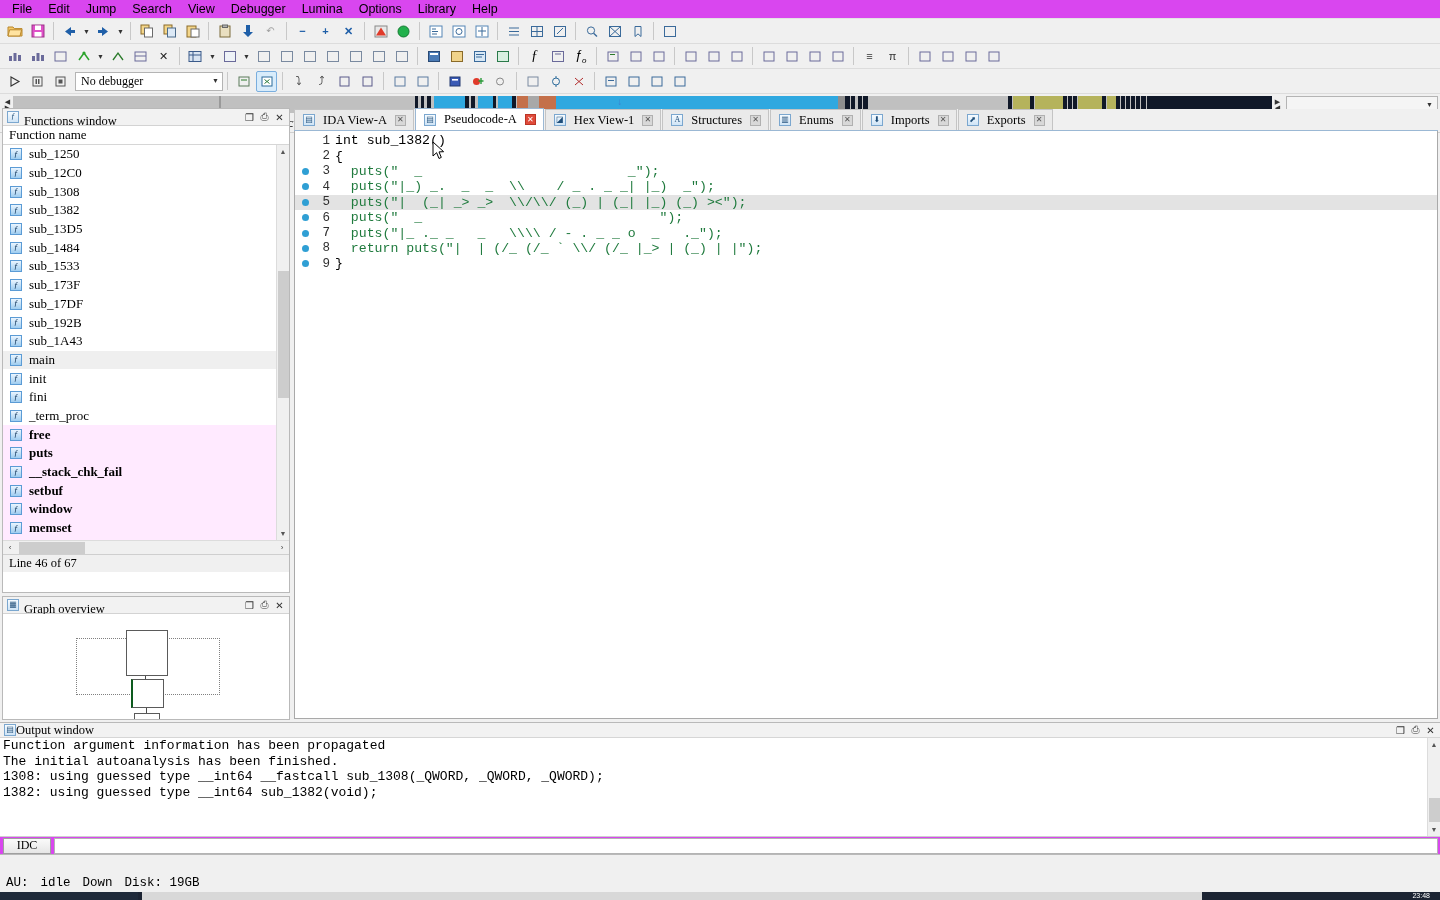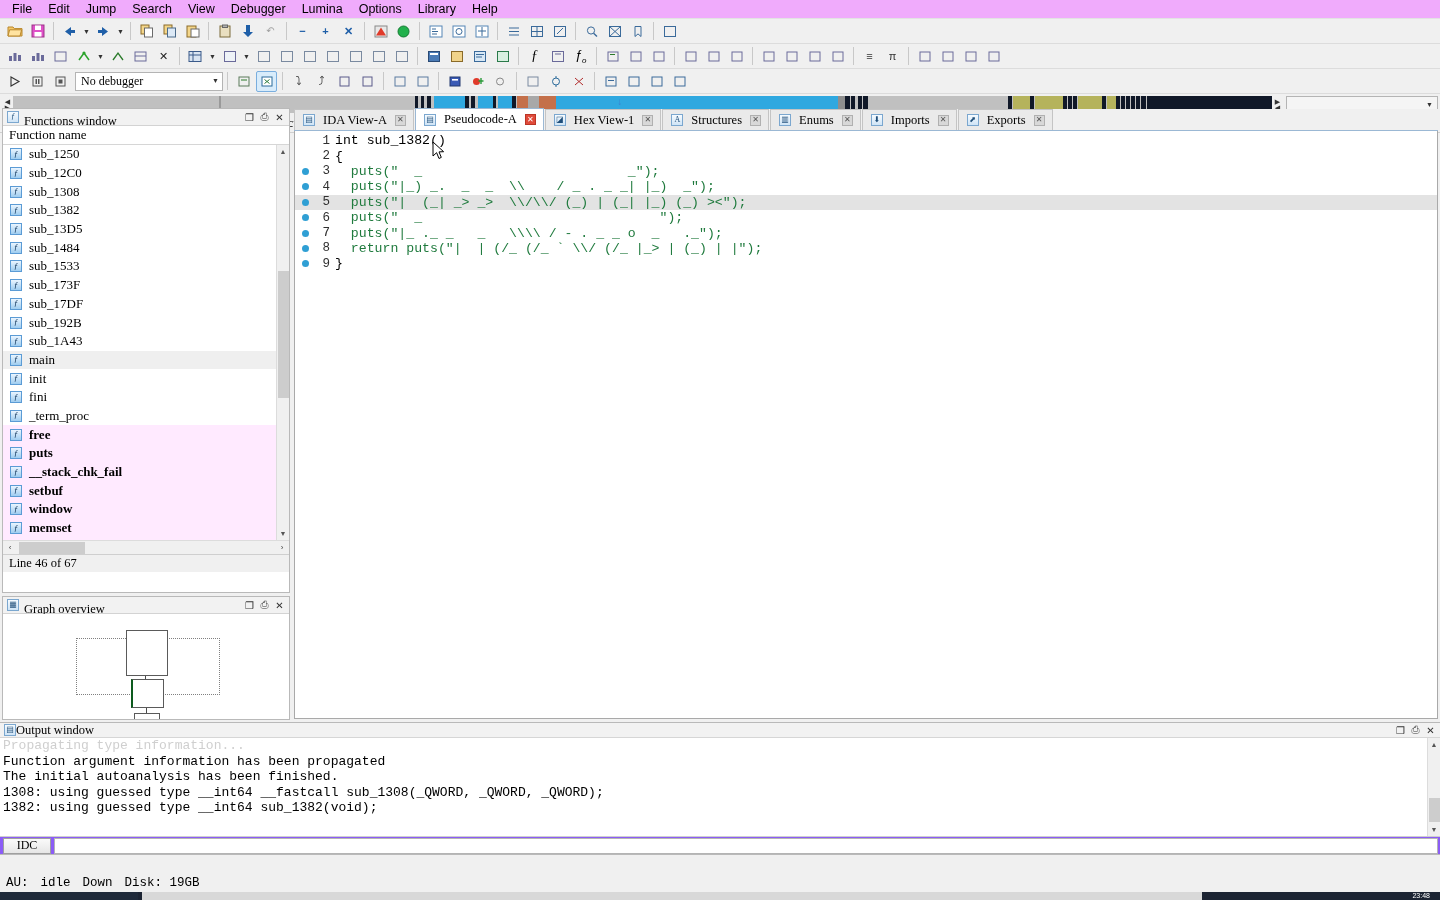--- a/index.html
+++ b/index.html
@@ -9,21 +9,21 @@
     overflow: hidden;
     background: #f0f0f0;
     font-family: "Liberation Sans", sans-serif;
     font-size: 12px;
     color: #000;
   }
   .app { position: relative; width: 1440px; height: 900px; background: #f0f0f0; }
 
   
   .menubar {
-    height: 19px; background: #f0abfc;
+    height: 19px; background: #d946ef;
     display: flex; align-items: center;
     padding-left: 4px; gap: 0px;
     border-bottom: 1px solid #e3e3e3;
   }
   .menubar .mi {
     padding: 2px 8px; font-size: 12.5px;
     font-family: "Liberation Sans", sans-serif;
     color: #000; cursor: default; line-height: 15px;
   }
 
@@ -203,21 +203,21 @@
   }
   .cursor-arrow { position: absolute; left: 432px; top: 141px; width: 13px; height: 19px; }
 
   
   #output-window { left: 0px; top: 722px; width: 1440px; height: 133px; border-left: none; border-right: none; }
   .ow-title { height: 15px; background: #f2f2f2; display: flex; align-items: center; padding: 0 2px 0 4px;
     font-family: "Liberation Serif", serif; font-size: 12.5px; border-bottom: 1px solid #d6d6d6; }
   .ow-body { position: relative; height: 98px; background: #fff; overflow: hidden; padding-left: 3px; }
   .ow-line { height: 15.6px; font-family: "Liberation Mono", monospace; font-size: 13px; white-space: pre; color: #000; }
   .ow-line.faded { color: #cfcfcf; }
-  .ow-foot { height: 18px; background: #8b5cf6; display: flex; align-items: center; border-top: 1px solid #cfcfcf; }
+  .ow-foot { height: 18px; background: #d946ef; display: flex; align-items: center; border-top: 1px solid #cfcfcf; }
   .idc-btn {
     width: 48px; height: 16px; margin-left: 3px;
     border: 1px solid #9f9f9f; background: linear-gradient(#fafafa,#e6e6e6);
     display: flex; align-items: center; justify-content: center;
     font-family: "Liberation Serif", serif; font-size: 12px;
   }
   .idc-input { flex: 1; height: 16px; margin: 0 2px 0 3px; border: 1px solid #b4b4b4; background: #fff; }
 
   
   .statusbar {
@@ -1051,21 +1051,20 @@
 
   <div class="panel" id="output-window">
     <div class="ow-title">
       <span class="ico-box" style="font-style:normal;">▤</span>
       <span class="ttxt">Output window</span>
       <span class="pn-btn" style="margin-left:auto;">❐</span>
       <span class="pn-btn">⎙</span>
       <span class="pn-btn">✕</span>
     </div>
     <div class="ow-body">
-      <div class="ow-line faded">Propagating type information...</div>
       <div class="ow-line">Function argument information has been propagated</div>
       <div class="ow-line">The initial autoanalysis has been finished.</div>
       <div class="ow-line">1308: using guessed type __int64 __fastcall sub_1308(_QWORD, _QWORD, _QWORD);</div>
       <div class="ow-line">1382: using guessed type __int64 sub_1382(void);</div>
 
       <div class="vscroll" style="right:0;top:0;bottom:0;">
         <div class="up">▲</div>
         <div class="thumb" style="top:60px;height:24px;"></div>
         <div class="dn" style="position:absolute;bottom:0;left:0;right:0;">▼</div>
       </div>

